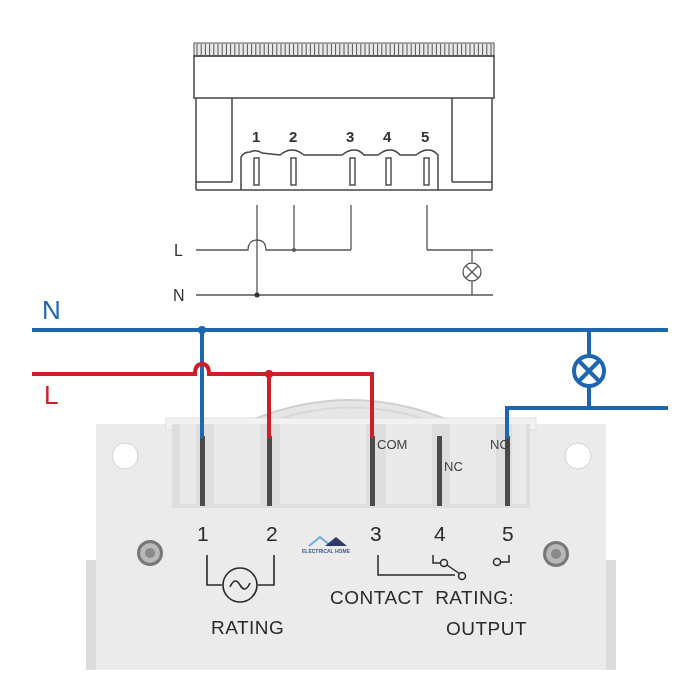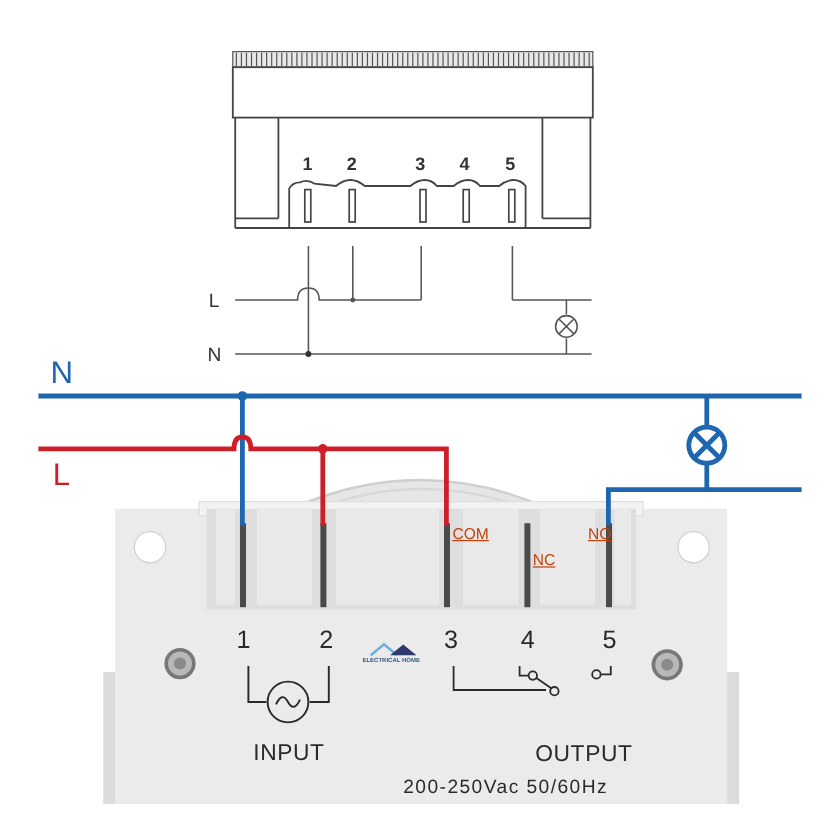--- a/index.html
+++ b/index.html
@@ -2,21 +2,21 @@
 <html><head>
   <meta charset="utf-8">
   <style>
     html, body { margin:0; padding:0; background:#ffffff; }
     #stage { position:relative; width:700px; height:700px; overflow:hidden; background:#ffffff; font-family:"Liberation Sans", sans-serif; }
     svg { position:absolute; left:0; top:0; }
     .sch-text { font-family:"Liberation Sans", sans-serif; fill:#333; }
     .lbl { position:absolute; font-family:"Liberation Sans", sans-serif; white-space:nowrap; }
     .wire-lbl-N { color:#1f66b0; font-size:26px; }
     .wire-lbl-L { color:#cc1f2a; font-size:26px; }
-    .term-tag { color:#c2410c; font-size:13px;text-decoration:underline; }
+    .term-tag { color:#404040; font-size:13px; }
     .panel-num { color:#2a2a2a; font-size:21px; }
     .panel-text { color:#2a2a2a; font-size:19px; letter-spacing:0.5px; }
     .rating-text { color:#2a2a2a; font-size:16px; letter-spacing:1.2px; }
     .logo-text { color:#3a5a8a; font-size:5px; font-weight:bold; }
   </style>
 </head>
 <body>
 
 <div id="stage">
 
@@ -240,17 +240,17 @@
   <div class="lbl term-tag" style="left:490px; top:437px;">NO</div>
 
   <div class="lbl panel-num" style="left:197px; top:522px;">1</div>
   <div class="lbl panel-num" style="left:266px; top:522px;">2</div>
   <div class="lbl panel-num" style="left:370px; top:522px;">3</div>
   <div class="lbl panel-num" style="left:434px; top:522px;">4</div>
   <div class="lbl panel-num" style="left:502px; top:522px;">5</div>
 
   <div class="lbl logo-text" style="left:302px; top:548px;">ELECTRICAL HOME</div>
 
-  <div class="lbl panel-text" style="left:211px; top:617px;">INPUT</div>
+  <div class="lbl panel-text" style="left:211px; top:617px;">RATING</div>
+  <div class="lbl panel-text" style="left:330px; top:587px; white-space:pre;">CONTACT  RATING:</div>
   <div class="lbl panel-text" style="left:446px; top:618px;">OUTPUT</div>
-  <div class="lbl rating-text" style="left:336px; top:648px;">200-250Vac 50/60Hz</div>
 
 </div>
 
 </body></html>

